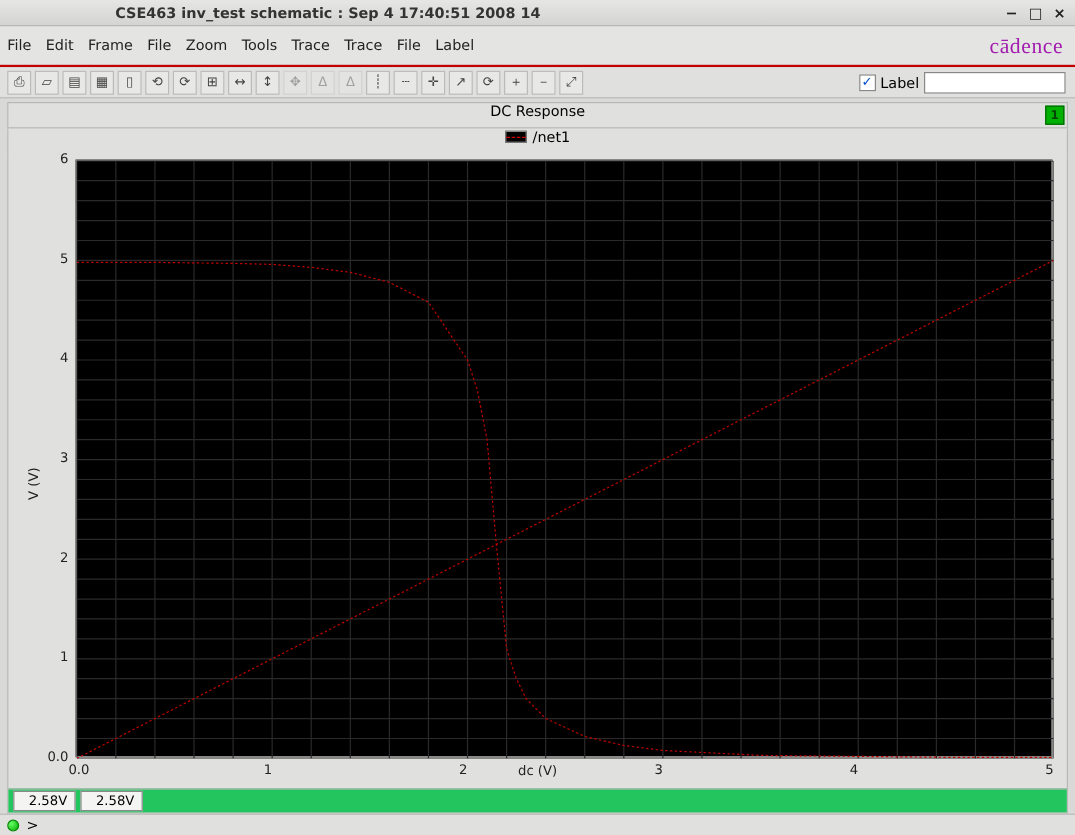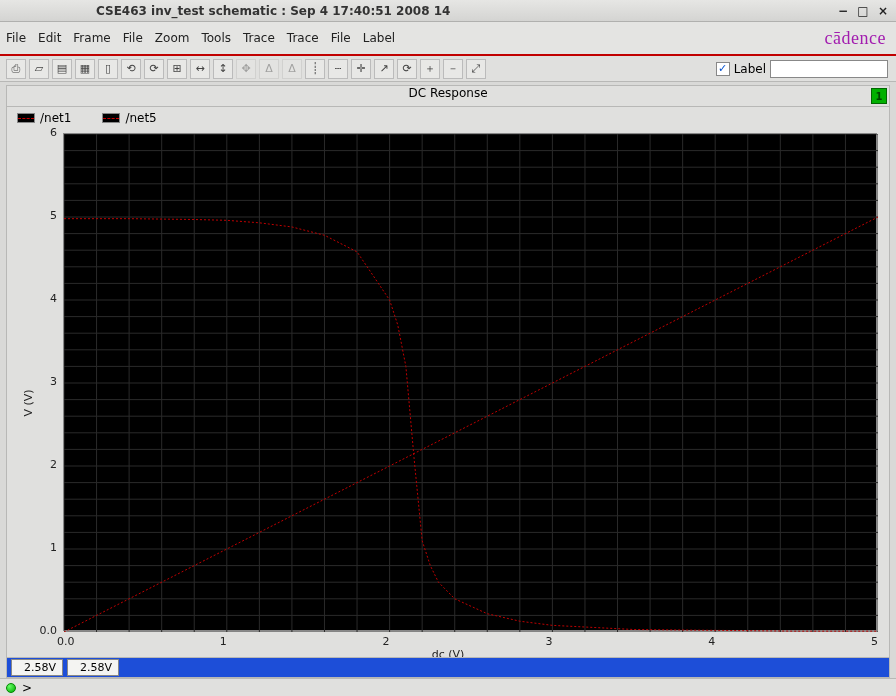--- a/index.html
+++ b/index.html
@@ -104,25 +104,26 @@
     border: 1px solid #006600;
     color: #004400;
     font-size: 10px; font-weight: bold;
     display: flex; align-items: center; justify-content: center;
   }
   .legend-row {
     height: 22px;
     margin: 0 6px;
     display: flex;
     align-items: center;
-    gap: 31px;
+    gap: 14px;
     padding: 0 10px;
     background: #e0e0de;
     border-left: 1px solid #b8b8b6;
     border-right: 1px solid #b8b8b6;
+    flex-direction: column;
   }
   .legend-item { display: flex; align-items: center; gap: 5px; }
   .swatch {
     width: 18px; height: 10px;
     background: #000;
     border: 1px solid #888;
     position: relative;
   }
   .swatch::after {
     content: "";
@@ -148,31 +149,31 @@
   .ylabel {
     position: absolute;
     left: 8px; top: 50%;
     transform: translateY(-50%) rotate(-90deg);
     transform-origin: center;
     font-size: 11px;
     color: #222;
   }
   .xlabel {
     position: absolute;
-    bottom: 16px; left: 50%;
+    bottom: 28px; left: 50%;
     transform: translateX(-50%);
     font-size: 11px;
     color: #222;
   }
   .tick { position: absolute; font-size: 11px; color: #222; }
   .readout-row {
     height: 20px;
     display: flex;
     align-items: center;
-    background: #1d4ed8;
+    background: #22c55e;
     border-top: 1px solid #b8b8b6;
     margin-top: 20px;
   }
   .readout-box {
     border: 1px solid #888;
     background: #f4f4f2;
     padding: 1px 6px;
     font-size: 11px;
     margin-left: 4px;
     text-align: right;

